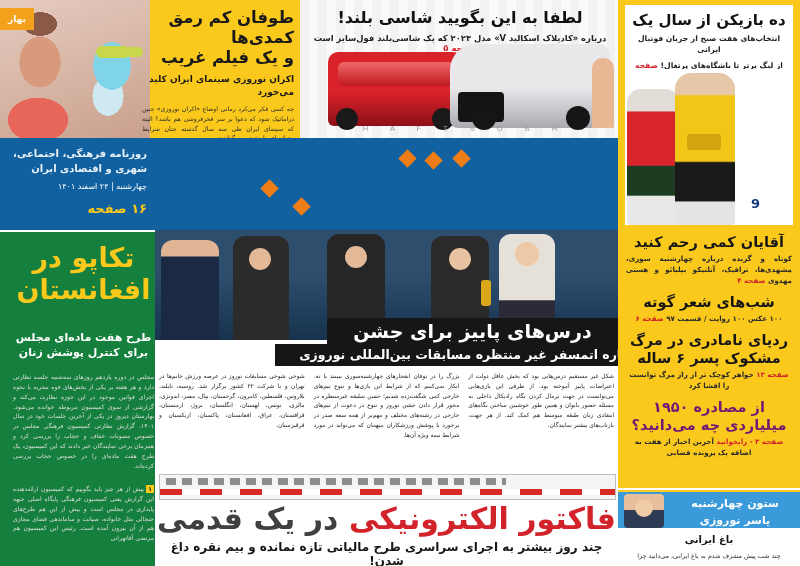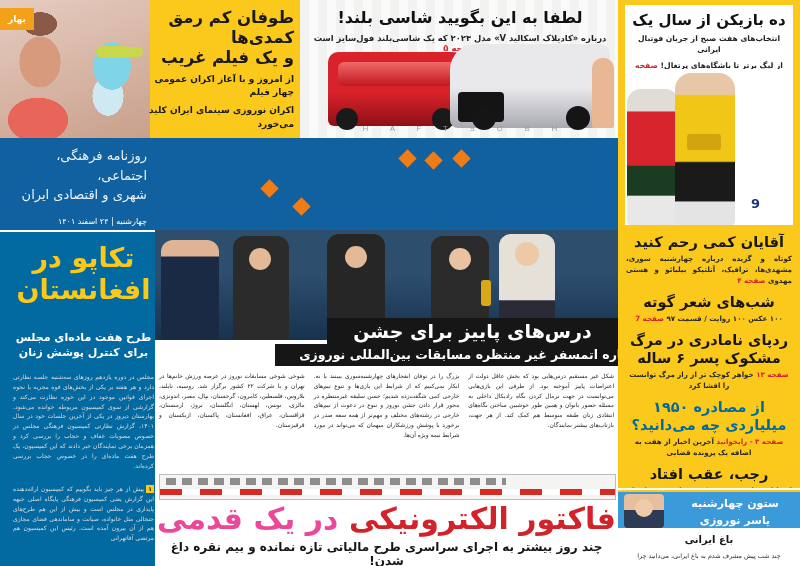--- a/index.html
+++ b/index.html
@@ -78,28 +78,28 @@
   #corner-tag{left:0;top:8px;width:34px;height:22px;background:#f3a01b;}
   #corner-tag span{display:block;font-size:9px;font-weight:bold;color:#fff;text-align:center;line-height:22px;}
 
   
   #sobh-latin{left:300px;top:124px;width:330px;height:14px;color:#9a9a9a;font-size:7.5px;letter-spacing:10px;
     direction:ltr;text-align:center;font-family:Liberation Sans, sans-serif;}
 
   
   #info-box{left:0;top:138px;width:155px;height:92px;background:#1161a0;color:#fff;}
   #info-inner{right:8px;top:8px;width:138px;}
-  .info-l{font-size:13px;line-height:1.5;color:#eaf2f8;}
-  .info-date{font-size:8px;margin-top:12px;color:#fff;}
+  .info-l{font-size:10px;line-height:1.5;color:#eaf2f8;font-weight:bold;}
+  .info-date{font-size:8px;margin-top:6px;color:#fff;}
   .info-pages{font-size:13px;font-weight:bold;color:#fbc91b;margin-top:10px;}
   .info-num{font-size:8px;color:#fff;margin-top:13px;}
   .info-price{font-size:8px;color:#fbc91b;font-weight:bold;margin-top:1px;}
 
   
-  #left-black{left:0;top:232px;width:161px;height:334px;background:#0369a1;color:#fff;overflow:hidden;}
+  #left-black{left:0;top:232px;width:161px;height:334px;background:#15803d;color:#fff;overflow:hidden;}
   #lb-title{right:8px;top:10px;width:139px;font-size:27px;font-weight:bold;color:#fbc91b;line-height:1.18;text-align:center;}
   #lb-sub{right:8px;top:98px;width:139px;font-size:11px;font-weight:bold;color:#fff;line-height:1.4;text-align:center;}
   #lb-body{right:7px;top:140px;width:141px;font-size:6.1px;color:#dcdcdc;line-height:1.62;text-align:justify;}
   #lb-body2{right:7px;top:252px;width:141px;font-size:6.1px;color:#dcdcdc;line-height:1.62;text-align:justify;}
   .num-badge{display:inline-block;width:8px;height:8px;background:#fbc91b;color:#161616;font-size:6px;
     text-align:center;line-height:8px;font-weight:bold;vertical-align:middle;margin-left:2px;}
 
   
   #center{left:155px;top:138px;width:463px;height:428px;background:#fff;}
   #masthead{left:0;top:0;width:463px;height:92px;background:#1161a0;overflow:hidden;}
@@ -136,28 +136,28 @@
   .col{flex:1;font-size:5.9px;line-height:1.66;color:#1b1b1b;text-align:justify;}
 
   #doc-strip{left:4px;top:336px;width:455px;height:24px;border:1px solid #bdbdbd;background:#f4f4f2;overflow:hidden;}
   #doc-strip:before{content:"";position:absolute;left:0;top:14px;width:455px;height:6px;
     background:repeating-linear-gradient(90deg,#d62b24 0 22px,#ffffff 22px 40px);}
   #doc-strip:after{content:"";position:absolute;left:6px;top:3px;width:340px;height:7px;
     background:repeating-linear-gradient(90deg,#8d8d8d 0 10px,transparent 10px 16px);}
 
   #bottom-head{left:0;top:364px;width:463px;}
   #bh-line{font-size:30px;font-weight:bold;line-height:1.12;text-align:center;color:#d2232a;letter-spacing:-0.5px;}
-  #bh-line b.k{color:#ec4899;}
+  #bh-line b.k{color:#404040;}
   #bh-sub{font-size:12px;font-weight:bold;color:#161616;text-align:center;margin-top:4px;}
 
   
   #right-col{left:618px;top:230px;width:182px;height:258px;background:#fbc91b;overflow:hidden;}
   .rc-item{padding:4px 8px 3px 8px;}
   .rc-h{font-size:14.5px;font-weight:bold;color:#161616;line-height:1.24;text-align:center;}
-  .rc-h.red{color:#0369a1;}
+  .rc-h.red{color:#701a75;}
   .rc-s{font-size:7.1px;font-weight:bold;color:#2a2a2a;line-height:1.55;margin-top:2px;text-align:justify;}
   .rc-s.c{text-align:center;}
 
   
   #col-box{left:618px;top:490px;width:182px;height:76px;background:#fff;border-top:2px solid #fbc91b;overflow:hidden;}
   #col-head{left:0;top:0;width:182px;height:36px;background:#3b9ad9;}
   #col-head-txt{right:6px;top:4px;width:118px;text-align:center;color:#fff;font-size:11px;line-height:1.5;font-weight:bold;}
   #col-avatar{left:6px;top:2px;width:40px;height:34px;background:linear-gradient(180deg,#e7bf9c 0 46%,#2d3b55 47% 100%);border-radius:4px;}
   #col-avatar:after{content:"";position:absolute;left:11px;top:5px;width:18px;height:18px;background:#f0cba8;border-radius:50%;}
   #col-title{right:8px;top:42px;width:166px;font-size:10px;font-weight:bold;color:#161616;text-align:center;}
@@ -168,21 +168,20 @@
 
 <div class="page">
 
   <div class="abs" id="top-strip">
 
     <div class="abs" id="comedy-panel">
       <div class="abs" id="comedy-photo"></div>
       <div class="abs rtl" id="comedy-text">
         <div class="cmd-h">طوفان کم رمق کمدی‌ها</div>
         <div class="cmd-h">و یک فیلم غریب</div>
-        <div class="cmd-sub">از امروز و با آغاز اکران عمومی چهار فیلم</div>
         <div class="cmd-sub">اکران نوروزی سینمای ایران کلید می‌خورد</div>
         <div class="cmd-body"><span>چه کسی فکر می‌کرد زمانی اوضاع «اکران نوروزی» چنین دراماتیک شود که دعوا بر سر فخرفروشی هم باشد؟ الیته که سینمای ایران طی سه سال گذشته چنان شرایط بحرانی‌ای را پشت سر گذاشته.</span> </div>
       </div>
       <div class="abs" id="corner-tag">
           <span>بهار</span>
         </div>
     </div>
 
     <div class="abs" id="car-panel">
       <div class="abs" id="car-stripes"></div>
@@ -280,37 +279,33 @@
 
   <div class="abs" id="right-col">
 
     <div class="rc-item">
       <div class="rc-h rtl">آقایان کمی رحم کنید</div>
       <div class="rc-s rtl"><span>کوتاه و گزیده درباره چهارشنبه سوری، مشهدی‌ها، ترافیک، آتلتیکو بیلبائو و هستی مهدوی</span> <span class="pg-red">صفحه ۴</span></div>
     </div>
 
     <div class="rc-item">
       <div class="rc-h rtl">شب‌های شعر گوته</div>
-      <div class="rc-s c rtl"><span>۱۰۰ عکس ۱۰۰ روایت / قسمت ۹۷</span> <span class="pg-red">صفحه 7</span></div>
+      <div class="rc-s c rtl"><span>۱۰۰ عکس ۱۰۰ روایت / قسمت ۹۷</span> <span class="pg-red">صفحه ۶</span></div>
     </div>
 
     <div class="rc-item">
       <div class="rc-h rtl">ردپای نامادری در مرگ مشکوک پسر ۶ ساله</div>
       <div class="rc-s c rtl"><span class="pg-red">صفحه ۱۳</span> <span>خواهر کوچک تر از راز مرگ توانست را افشا کرد</span></div>
     </div>
 
     <div class="rc-item">
       <div class="rc-h red rtl">از مصادره ۱۹۵۰ میلیاردی چه می‌دانید؟</div>
       <div class="rc-s c rtl"><span class="pg-red">صفحه ۳ - رابخوانید</span> <span>آخرین اخبار از هفت به اضافه یک پرونده قضایی</span></div>
     </div>
 
-    <div class="rc-item">
-      <div class="rc-h rtl">رجب، عقب افتاد</div>
-      <div class="rc-s rtl"><span>انتخابات ماه مه در ترکیه؛ نظرسنجی‌هایشان می‌دهد مخالفان از اردوغان جلوتر هستند</span> </div>
-    </div>
   </div>
 
   <div class="abs" id="col-box">
     <div class="abs" id="col-head">
       <div class="abs rtl" id="col-head-txt">
         <div>ستون چهارشنبه</div>
         <div>یاسر نوروزی</div>
       </div>
       <div class="abs" id="col-avatar"></div>
     </div>

